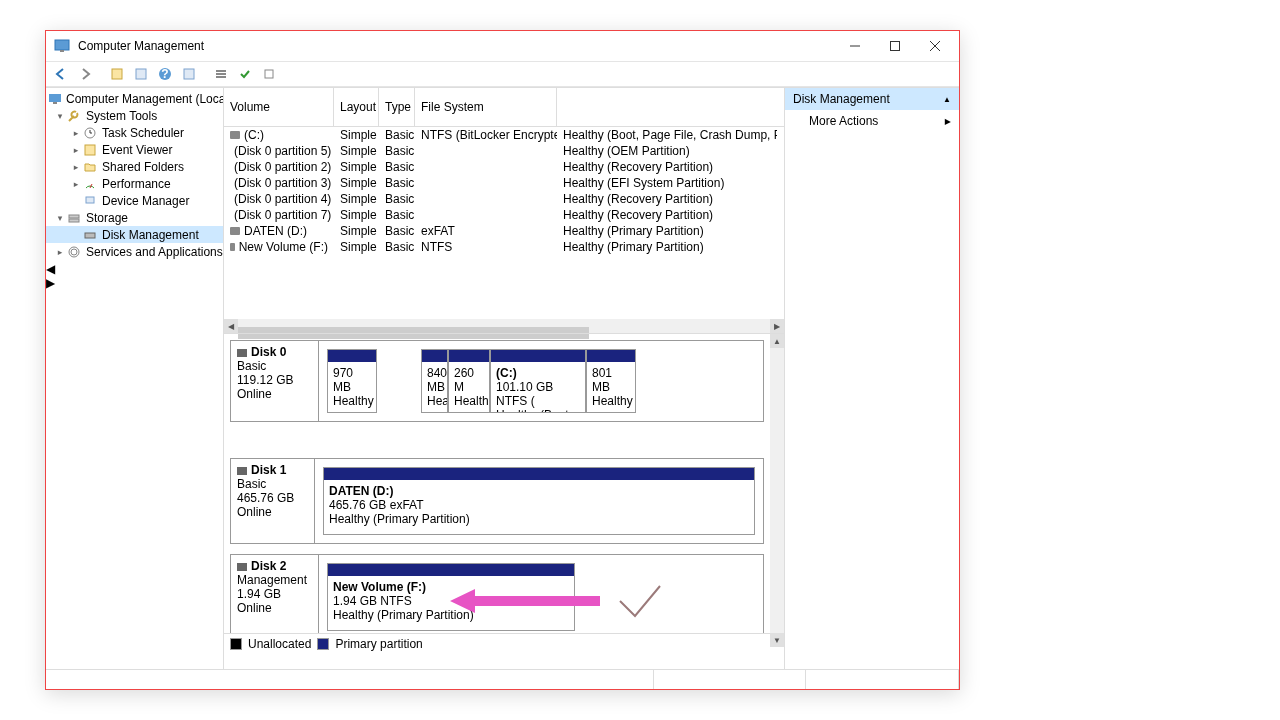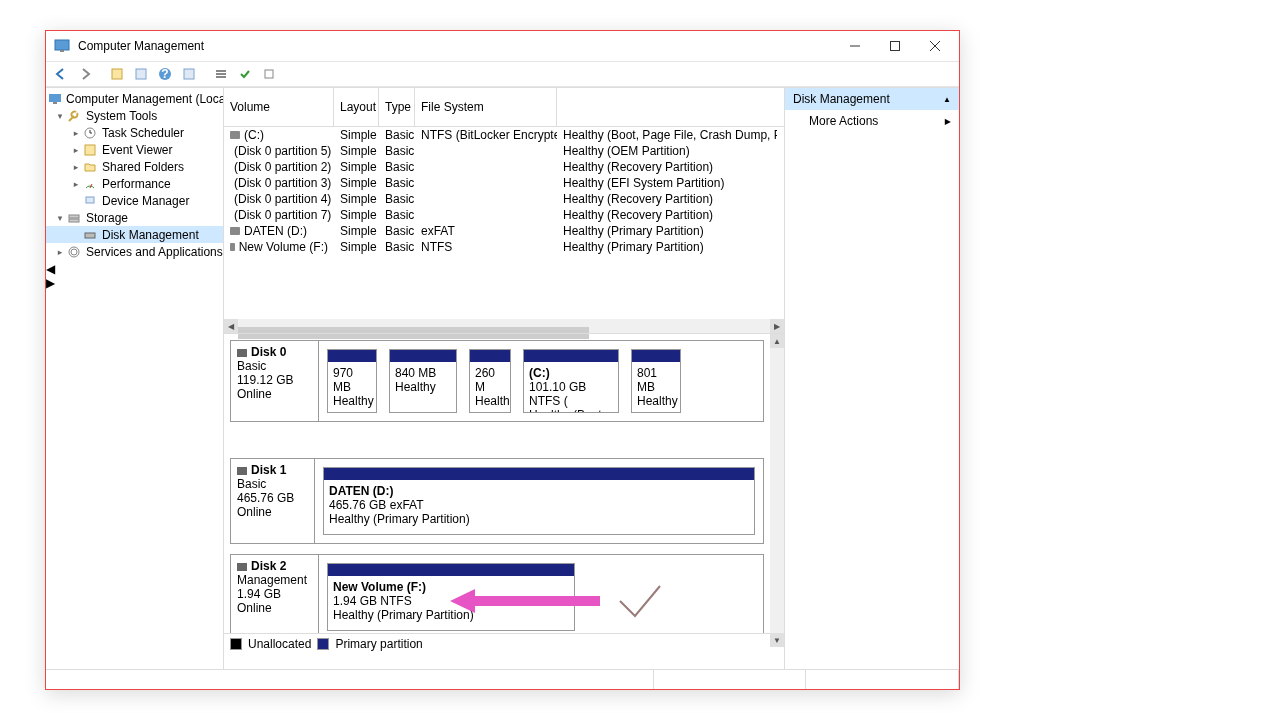--- a/index.html
+++ b/index.html
@@ -30,21 +30,21 @@
 .vollist .vicon { width:10px; height:8px; background:#888; margin-right:4px; border-radius:1px; }
 .vhscroll { height:14px; display:flex; align-items:center; background:#f0f0f0; }
 .vhscroll .arrow { width:14px; height:14px; background:#e0e0e0; display:flex; align-items:center; justify-content:center; font-size:8px; color:#555;}
 .vhscroll .track { flex:1; position:relative; }
 .vhscroll .thumb { position:absolute; left:0; width:66%; height:12px; top:1px; background:#cdcdcd; }
 .diskpane { flex: 1; position: relative; overflow: hidden; border-top: 1px solid #ddd; }
 .diskpane .scroll { position:absolute; inset:0 14px 22px 0; padding: 6px; }
 .diskpane .disk { border:1px solid #999; margin-bottom:10px; display:flex; background:#fff; position:relative; }
 .diskpane .disk .info { width:88px; border-right:1px solid #999; padding:4px 6px; }
 .diskpane .disk .info .icon { width:10px; height:8px; background:#666; display:inline-block; margin-right:4px; vertical-align:middle;}
-.diskpane .disk .parts { flex:1; display:flex; padding:8px;gap:12px; }
+.diskpane .disk .parts { flex:1; display:flex; padding:8px; }
 .diskpane .part { border:1px solid #999; margin:0; display:flex; flex-direction:column; }
 .diskpane .part .bar { height:12px; background:#1a237e; }
 .diskpane .part .body { flex:1; padding:4px 5px; font-size:11px; line-height:14px; overflow:hidden; }
 .diskpane .vscroll { position:absolute; right:0; top:0; bottom:22px; width:14px; background:#f0f0f0; display:flex; flex-direction:column; }
 .diskpane .vscroll .arrow { height:14px; background:#e0e0e0; display:flex; align-items:center; justify-content:center; font-size:8px; color:#555;}
 .diskpane .vscroll .track { flex:1; }
 .legend { position:absolute; bottom:16px; left:0; right:14px; height:20px; border-top:1px solid #ddd; display:flex; align-items:center; padding:0 6px; gap:6px; background:#fff;}
 .legend .sw { width:12px; height:12px; display:inline-block; border:1px solid #999; }
 .actions { width:174px; display:flex; flex-direction:column; }
 .actions .hdr { background:#f0f0f0; padding:4px 8px; border-bottom:1px solid #ddd; font-weight:600; }
@@ -422,21 +422,21 @@
                 <div>Online</div>
               </div>
               <div class="parts">
                 <div class="part" style="width: 50px;">
                   <div class="bar"></div>
                   <div class="body">
                     <div>970 MB</div>
                     <div>Healthy</div>
                   </div>
                 </div>
-                <div class="part" style="width: 68px;">
+                <div class="part" style="width: 27px; margin-left: 44px;">
                   <div class="bar"></div>
                   <div class="body">
                     <div>840 MB</div>
                     <div>Healthy</div>
                   </div>
                 </div>
                 <div class="part" style="width: 42px;">
                   <div class="bar"></div>
                   <div class="body">
                     <div>260 M</div>

